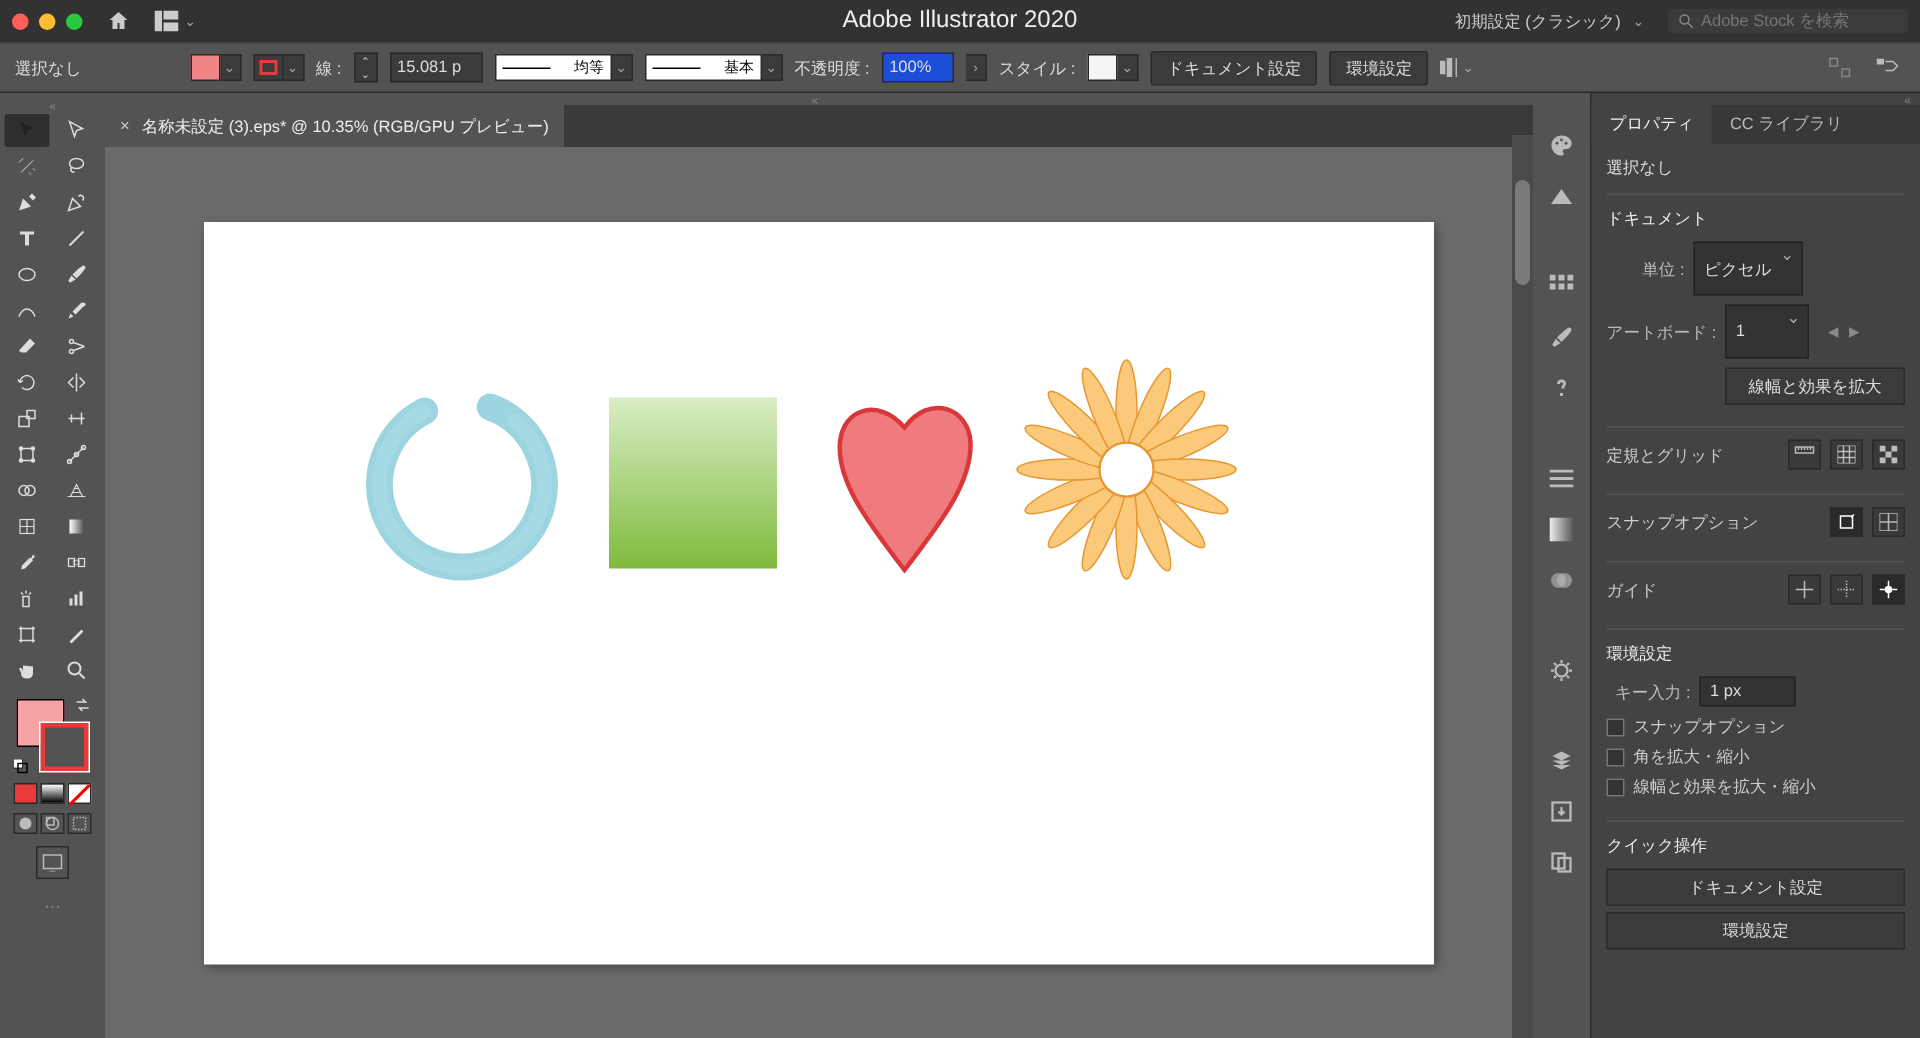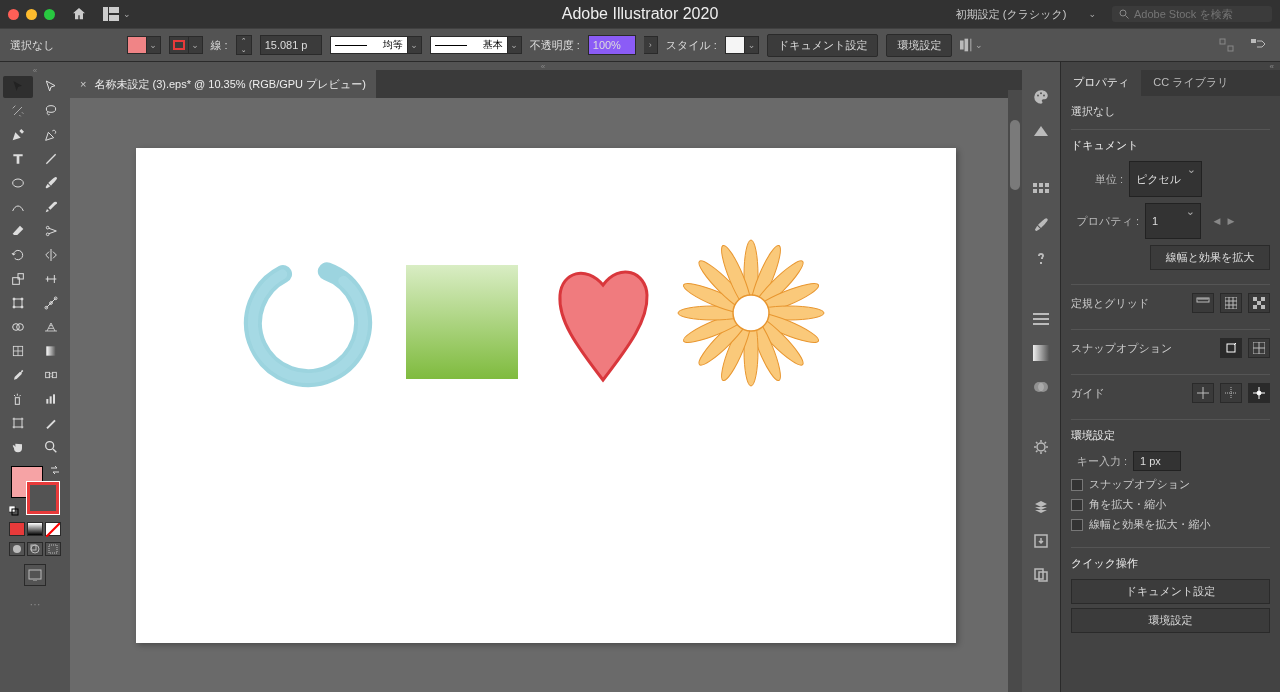--- a/index.html
+++ b/index.html
@@ -6,40 +6,40 @@
 body{width:1280px;height:692px;background:#323232;color:#ccc;overflow:hidden;position:relative}
 
 .topbar{height:28px;background:#323232;display:flex;align-items:center;padding:0 8px}
 .traffic{display:flex;gap:7px;margin-right:16px}
 .tdot{width:11px;height:11px;border-radius:50%}
 .td-r{background:#ff5f57}.td-y{background:#febc2e}.td-g{background:#28c840}
 .home-ic{width:16px;height:16px;color:#ccc;margin-right:16px}
 .tab-ic{display:flex;align-items:center;gap:4px;margin-right:8px}
 .app-title{position:absolute;left:50%;transform:translateX(-50%);color:#eee;font-size:16px}
 .top-right{margin-left:auto;display:flex;align-items:center;gap:8px}
-.workspace-sel{display:flex;align-items:center;gap:22px;padding:3px 8px;cursor:pointer}
+.workspace-sel{display:flex;align-items:center;gap:8px;padding:3px 8px;cursor:pointer}
 .search-box{display:flex;align-items:center;gap:4px;background:#3b3b3b;padding:2px 6px;border-radius:3px;width:160px}
 .search-box input{background:transparent;border:none;color:#888;width:130px;outline:none;font-size:11px}
 .chev{font-size:9px;color:#aaa}
 
 .ctrlbar{height:34px;background:#535353;display:flex;align-items:center;padding:0 10px;gap:8px;border-top:1px solid #404040;border-bottom:1px solid #2a2a2a}
 .ctrl-label{color:#ddd;font-size:11px}
 .sw{width:20px;height:18px;border:1px solid #2a2a2a;display:inline-block}
 .sw-fill{background:#f08486}
 .sw-stroke{background:#3b3b3b;position:relative}
 .sw-stroke::after{content:"";position:absolute;inset:3px;border:2px solid #e83a3a}
 .dd-wrap{display:flex;align-items:center}
 .dd-btn{width:14px;height:18px;background:#3b3b3b;border:1px solid #2a2a2a;border-left:none;display:flex;align-items:center;justify-content:center;cursor:pointer}
 .num-input{background:#3b3b3b;border:1px solid #2a2a2a;color:#ddd;width:62px;height:20px;padding:0 4px;font-size:11px}
 .stepper{width:16px;height:20px;background:#3b3b3b;border:1px solid #2a2a2a;display:flex;flex-direction:column}
 .stepper span{flex:1;display:flex;align-items:center;justify-content:center;font-size:7px;cursor:pointer}
 .stroke-preview{width:78px;height:18px;background:#fff;border:1px solid #2a2a2a;display:flex;align-items:center;justify-content:center;gap:16px}
 .stroke-line{width:32px;height:1px;background:#000}
 .stroke-txt{color:#000;font-size:10px}
-.op-input{background:#8b5cf6;border:1px solid #2a2a2a;color:#ddd;width:48px;height:20px;padding:0 4px}
+.op-input{background:#1d4ed8;border:1px solid #2a2a2a;color:#ddd;width:48px;height:20px;padding:0 4px}
 .style-sw{width:20px;height:18px;background:#f5f5f5;border:1px solid #2a2a2a}
 .btn{background:#3b3b3b;border:1px solid #2a2a2a;color:#ddd;padding:3px 10px;cursor:pointer;border-radius:2px}
 .ctrl-right{margin-left:auto;display:flex;align-items:center;gap:10px}
 .ic-btn{width:22px;height:20px;display:flex;align-items:center;justify-content:center;cursor:pointer;color:#888}
 
 .main{display:flex;height:630px}
 .toolbox{width:70px;background:#535353;display:flex;flex-direction:column;padding-top:4px;position:relative}
 .tiny-handle{height:8px;display:flex;align-items:center;justify-content:center;color:#888;font-size:8px}
 .tool-grid{display:grid;grid-template-columns:1fr 1fr;gap:2px;padding:2px 3px}
 .tool{width:30px;height:22px;display:flex;align-items:center;justify-content:center;cursor:pointer;color:#ddd;border-radius:2px}
@@ -76,21 +76,21 @@
 .rp-tab{padding:5px 12px;cursor:pointer;color:#bbb}
 .rp-tab.active{background:#434343;color:#eee}
 .rp-body{padding:8px 10px;display:flex;flex-direction:column;gap:10px;flex:1;overflow:auto;font-size:11px}
 .rp-section{border-top:1px solid #555;padding-top:8px}
 .rp-section.first{border-top:none;padding-top:0}
 .rp-title{color:#eee;margin-bottom:8px}
 .rp-row{display:flex;align-items:center;gap:6px;margin-bottom:6px}
 .rp-row label{color:#bbb;min-width:52px;text-align:right}
 .sel{background:#333;border:1px solid #222;color:#ddd;padding:2px 20px 2px 6px;cursor:pointer;position:relative;min-width:64px;height:36px;display:flex;align-items:center}
 .sel::after{content:"⌄";position:absolute;right:5px;top:1px;font-size:11px;color:#aaa}
-.txt-in{background:#333;border:1px solid #222;color:#ddd;padding:2px 6px;width:48px;height:20px}
+.txt-in{background:#333;border:1px solid #222;color:#ddd;padding:2px 6px;width:64px;height:20px}
 .chk-row{display:flex;align-items:center;gap:6px;margin-bottom:5px}
 .chk{width:12px;height:12px;border:1px solid #777;background:#333}
 .wide-btn{background:#3b3b3b;border:1px solid #2a2a2a;color:#ddd;padding:4px;text-align:center;cursor:pointer;margin-bottom:4px}
 .ic-row{display:flex;gap:6px}
 .sq-ic{width:22px;height:20px;border:1px solid #2a2a2a;background:#3a3a3a;display:flex;align-items:center;justify-content:center;cursor:pointer;color:#bbb;font-size:10px}
 .nav-arrows{display:flex;gap:2px;margin-left:4px}
 .nav-arrows span{width:12px;height:18px;display:flex;align-items:center;justify-content:center;color:#888;cursor:pointer;font-size:9px}
 </style>
 </head>
 <body>
@@ -596,21 +596,21 @@
       </div>
       <div class="rp-section">
         <div class="rp-title">ドキュメント</div>
         <div class="rp-row">
           <label>単位 :</label>
           <div class="sel">
               <span>ピクセル</span>
             </div>
         </div>
         <div class="rp-row">
-          <label style="min-width:68px">プロパティ :</label>
+          <label style="min-width:68px">アートボード :</label>
           <div class="sel" style="min-width:56px">
               <span>1</span>
             </div>
           <div class="nav-arrows">
             <span>◀</span>
             <span>▶</span>
           </div>
         </div>
         <div class="wide-btn" style="margin-left:auto;width:120px;margin-top:4px">線幅と効果を拡大</div>
       </div>

